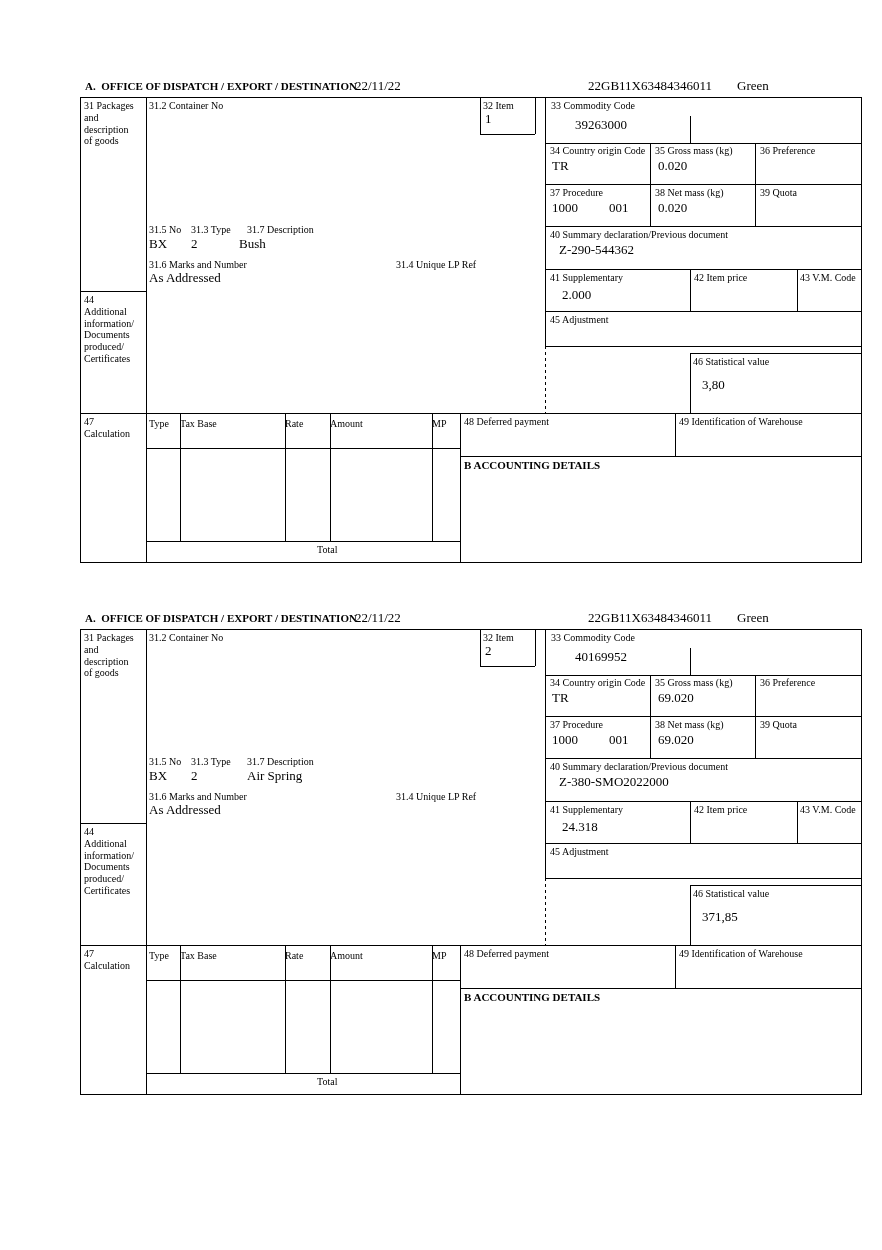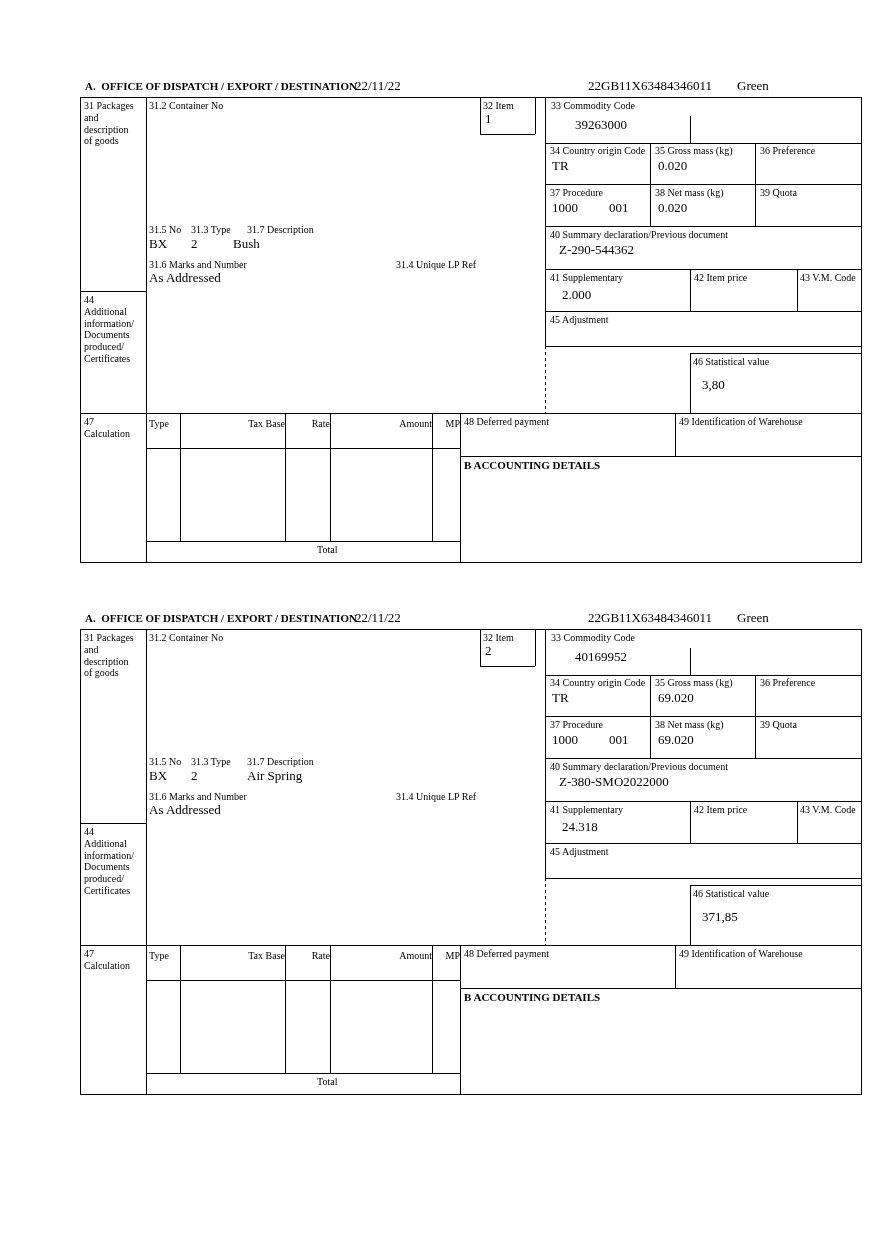--- a/index.html
+++ b/index.html
@@ -19,21 +19,21 @@
   }
   .grid { position:absolute; left:0; top:0; width:780px; height:464px; }
   .lbl {
     position:absolute;
     font-size:10px; line-height:1.18;
     white-space:pre-line;
   }
   .val { position:absolute; font-size:13px; white-space:pre; }
   .hdrA { position:absolute; font-size:11px; font-weight:bold; white-space:pre; }
   .hdrV { position:absolute; font-size:13px; white-space:pre; }
-  .ctr { text-align:right; }
+  .ctr { text-align:left; }
 </style>
 </head>
 <body>
 
 <div class="block" style="top:78px">
   <span class="hdrA" style="left:85px;top:2px">A.  OFFICE OF DISPATCH / EXPORT / DESTINATION</span>
   <span class="hdrV" style="left:355px;top:0">22/11/22</span>
   <span class="hdrV" style="left:588px;top:0">22GB11X63484346011</span>
   <span class="hdrV" style="left:737px;top:0">Green</span>
 
@@ -87,21 +87,21 @@
 
     <span class="val" style="left:404px;top:13px">1</span>
     <span class="val" style="left:494px;top:19px">39263000</span>
     <span class="val" style="left:471px;top:60px">TR</span>
     <span class="val" style="left:577px;top:60px">0.020</span>
     <span class="val" style="left:471px;top:102px">1000</span>
     <span class="val" style="left:528px;top:102px">001</span>
     <span class="val" style="left:577px;top:102px">0.020</span>
     <span class="val" style="left:68px;top:138px">BX</span>
     <span class="val" style="left:110px;top:138px">2</span>
-    <span class="val" style="left:152px;top:138px">Bush</span>
+    <span class="val" style="left:158px;top:138px">Bush</span>
     <span class="val" style="left:478px;top:144px">Z-290-544362</span>
     <span class="val" style="left:68px;top:172px">As Addressed</span>
     <span class="val" style="left:481px;top:189px">2.000</span>
     <span class="val" style="left:621px;top:279px">3,80</span>
   </div>
 </div>
 
 <div class="block" style="top:610px">
   <span class="hdrA" style="left:85px;top:2px">A.  OFFICE OF DISPATCH / EXPORT / DESTINATION</span>
   <span class="hdrV" style="left:355px;top:0">22/11/22</span>

